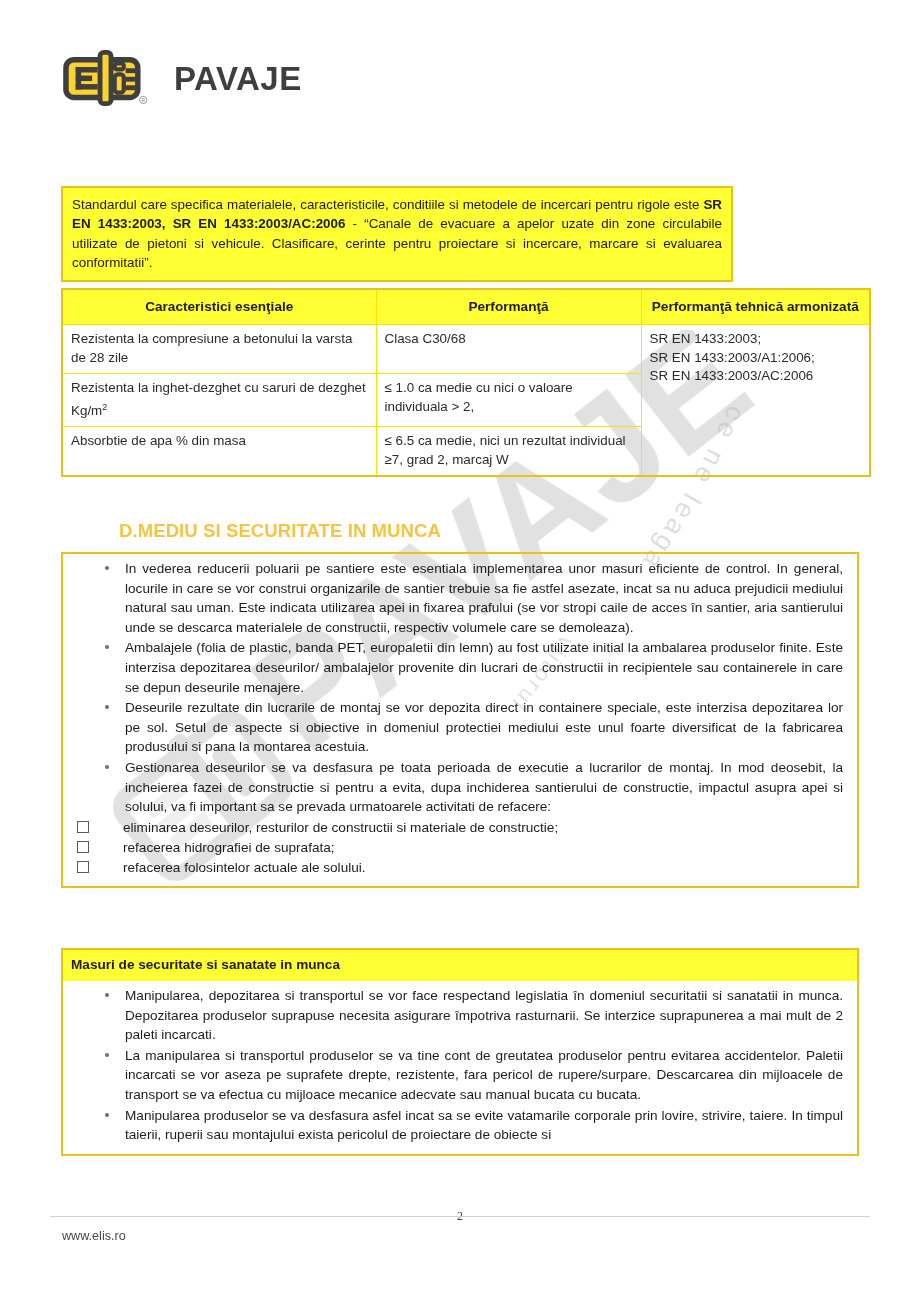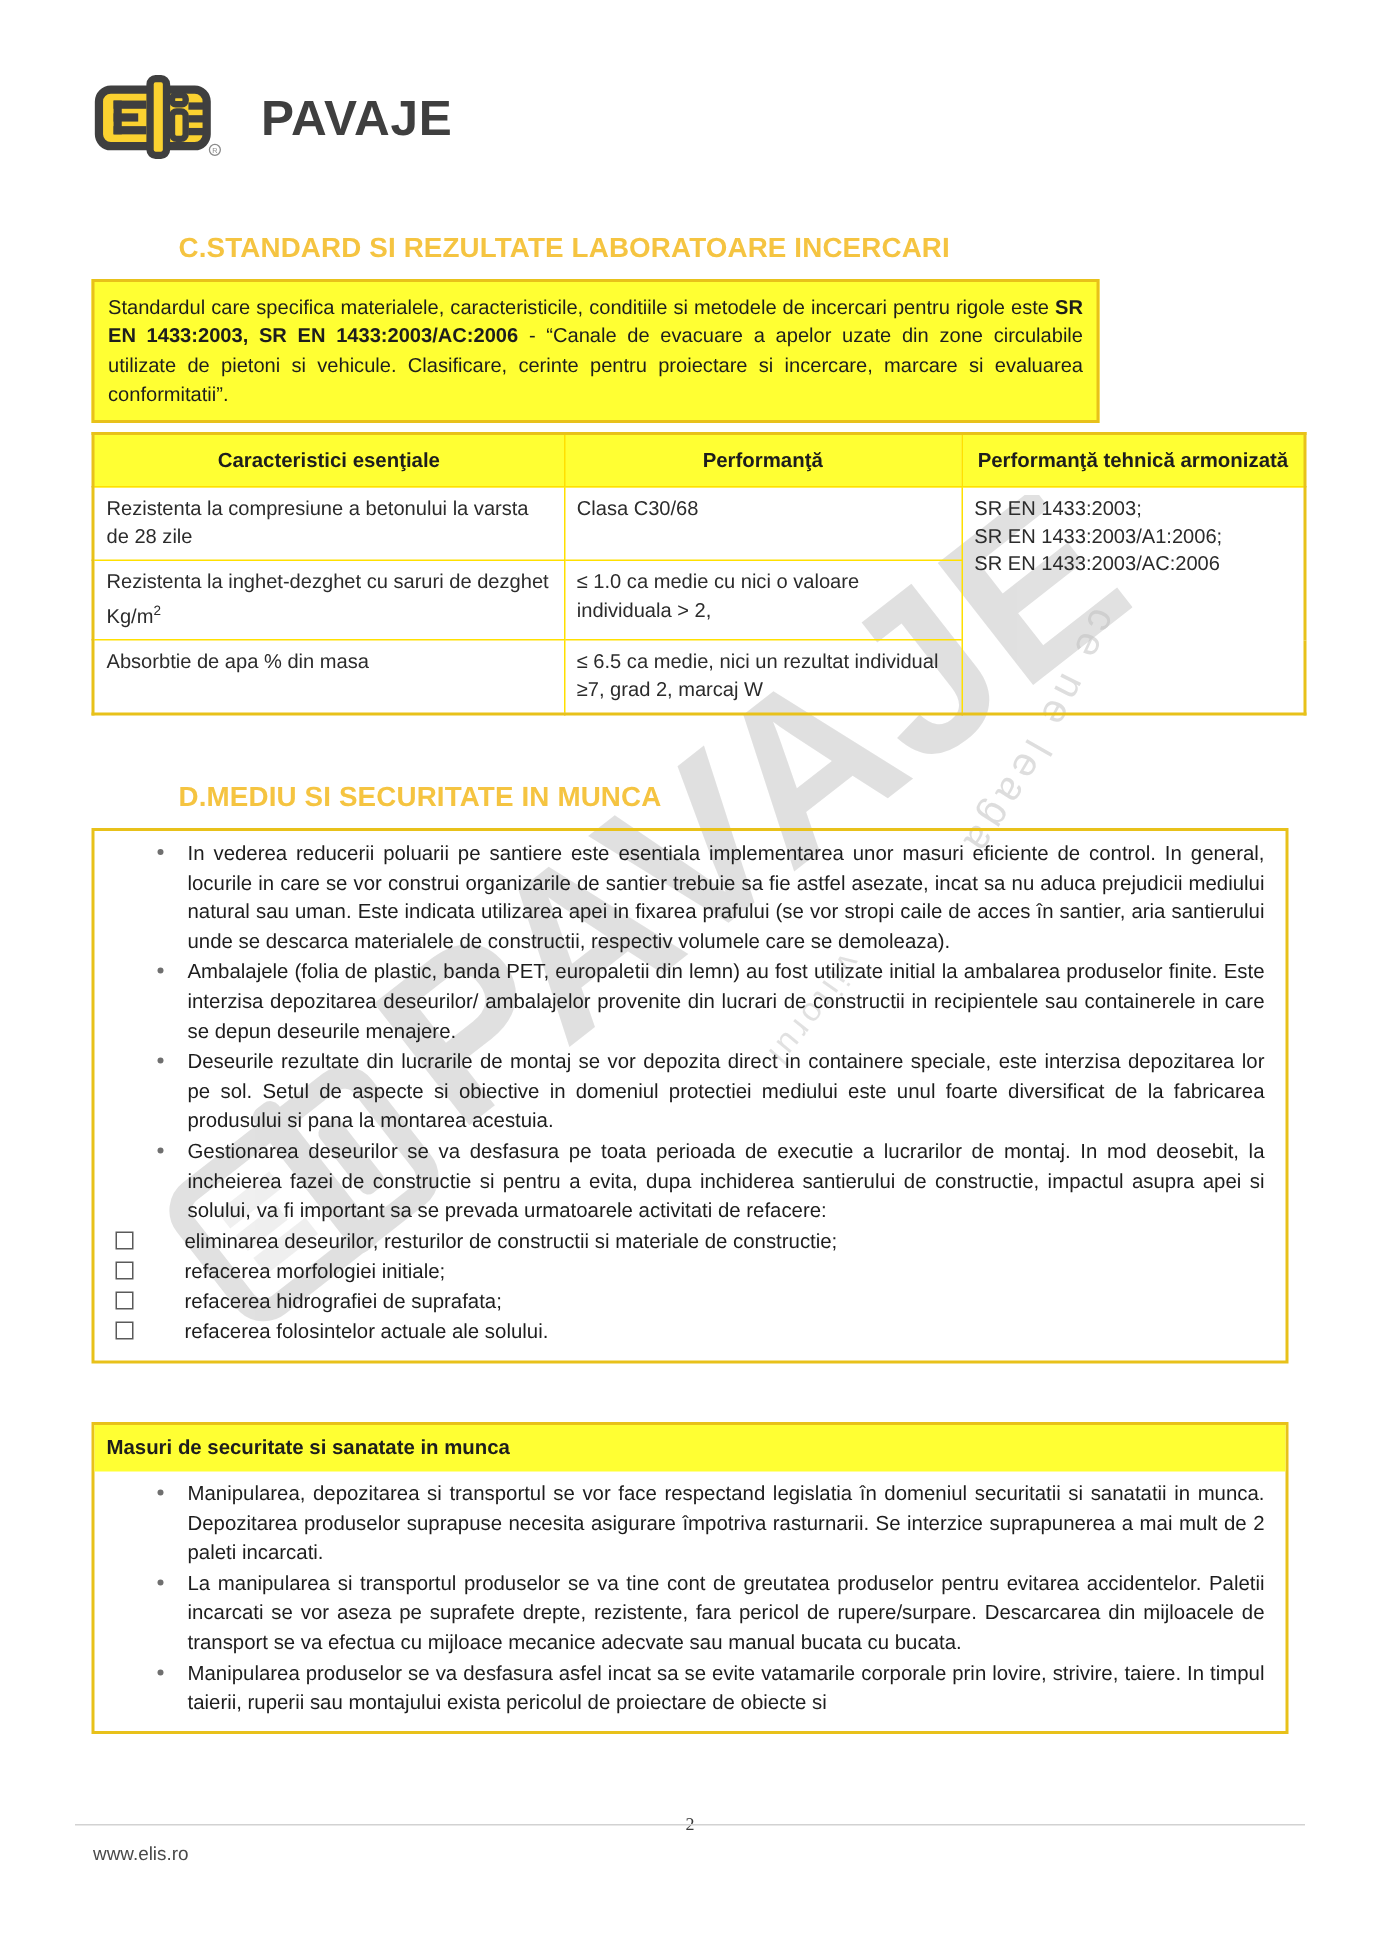--- a/index.html
+++ b/index.html
@@ -214,21 +214,20 @@
       <rect x="104" y="30" width="16" height="8" fill="#3f3f3f"></rect>
       <rect x="104" y="44" width="16" height="8" fill="#3f3f3f"></rect>
       <rect x="104" y="58" width="16" height="8" fill="#3f3f3f"></rect>
 
       <circle cx="133" cy="82" r="6" fill="none" stroke="#8a8a8a" stroke-width="1.4"></circle>
       <text x="133" y="85" text-anchor="middle" font-size="8" fill="#8a8a8a" font-family="Liberation Sans, sans-serif">R</text>
     </svg>
     <div class="logo-word">PAVAJE</div>
   </div>
 
-  <div class="section-title" id="title-c">C.STANDARD SI REZULTATE LABORATOARE INCERCARI</div>
 
   <div class="intro-box">
     <span>Standardul care specifica materialele, caracteristicile, conditiile si metodele de incercari pentru rigole este </span><b>SR EN 1433:2003, SR EN 1433:2003/AC:2006</b><span> - “Canale de evacuare a apelor uzate din zone circulabile utilizate de pietoni si vehicule. Clasificare, cerinte pentru proiectare si incercare, marcare si evaluarea conformitatii”.</span>
   </div>
 
   <div class="tbl">
     <table class="outer">
       <colgroup>
         <col class="col1">
           <col class="col2">
@@ -268,21 +267,20 @@
   <div class="cbox" id="box-mediu">
     <div class="cbox-body">
       <ul class="blist">
         <li><span class="bullet"></span><span>In vederea reducerii poluarii pe santiere este esentiala implementarea unor masuri eficiente de control. In general, locurile in care se vor construi organizarile de santier trebuie sa fie astfel asezate, incat sa nu aduca prejudicii mediului natural sau uman. Este indicata utilizarea apei in fixarea prafului (se vor stropi caile de acces în santier, aria santierului unde se descarca materialele de constructii, respectiv volumele care se demoleaza).</span></li>
         <li><span class="bullet"></span><span>Ambalajele (folia de plastic, banda PET, europaletii din lemn) au fost utilizate initial la ambalarea produselor finite. Este interzisa depozitarea deseurilor/ ambalajelor provenite din lucrari de constructii in recipientele sau containerele in care se depun deseurile menajere.</span></li>
         <li><span class="bullet"></span><span>Deseurile rezultate din lucrarile de montaj se vor depozita direct in containere speciale, este interzisa depozitarea lor pe sol. Setul de aspecte si obiective in domeniul protectiei mediului este unul foarte diversificat de la fabricarea produsului si pana la montarea acestuia.</span></li>
         <li><span class="bullet"></span><span>Gestionarea deseurilor se va desfasura pe toata perioada de executie a lucrarilor de montaj. In mod deosebit, la incheierea fazei de constructie si pentru a evita, dupa inchiderea santierului de constructie, impactul asupra apei si solului, va fi important sa se prevada urmatoarele activitati de refacere:</span></li>
       </ul>
       <ul class="chklist">
         <li><span class="chkbox"></span><span>eliminarea deseurilor, resturilor de constructii si materiale de constructie;</span></li>
-        <li><span class="chkbox"></span><span>refacerea morfologiei initiale;</span></li>
         <li><span class="chkbox"></span><span>refacerea hidrografiei de suprafata;</span></li>
         <li><span class="chkbox"></span><span>refacerea folosintelor actuale ale solului.</span></li>
       </ul>
     </div>
   </div>
 
   <div class="cbox" id="box-masuri">
     <div class="cbox-head">Masuri de securitate si sanatate in munca</div>
     <div class="cbox-body">
       <ul class="blist">

